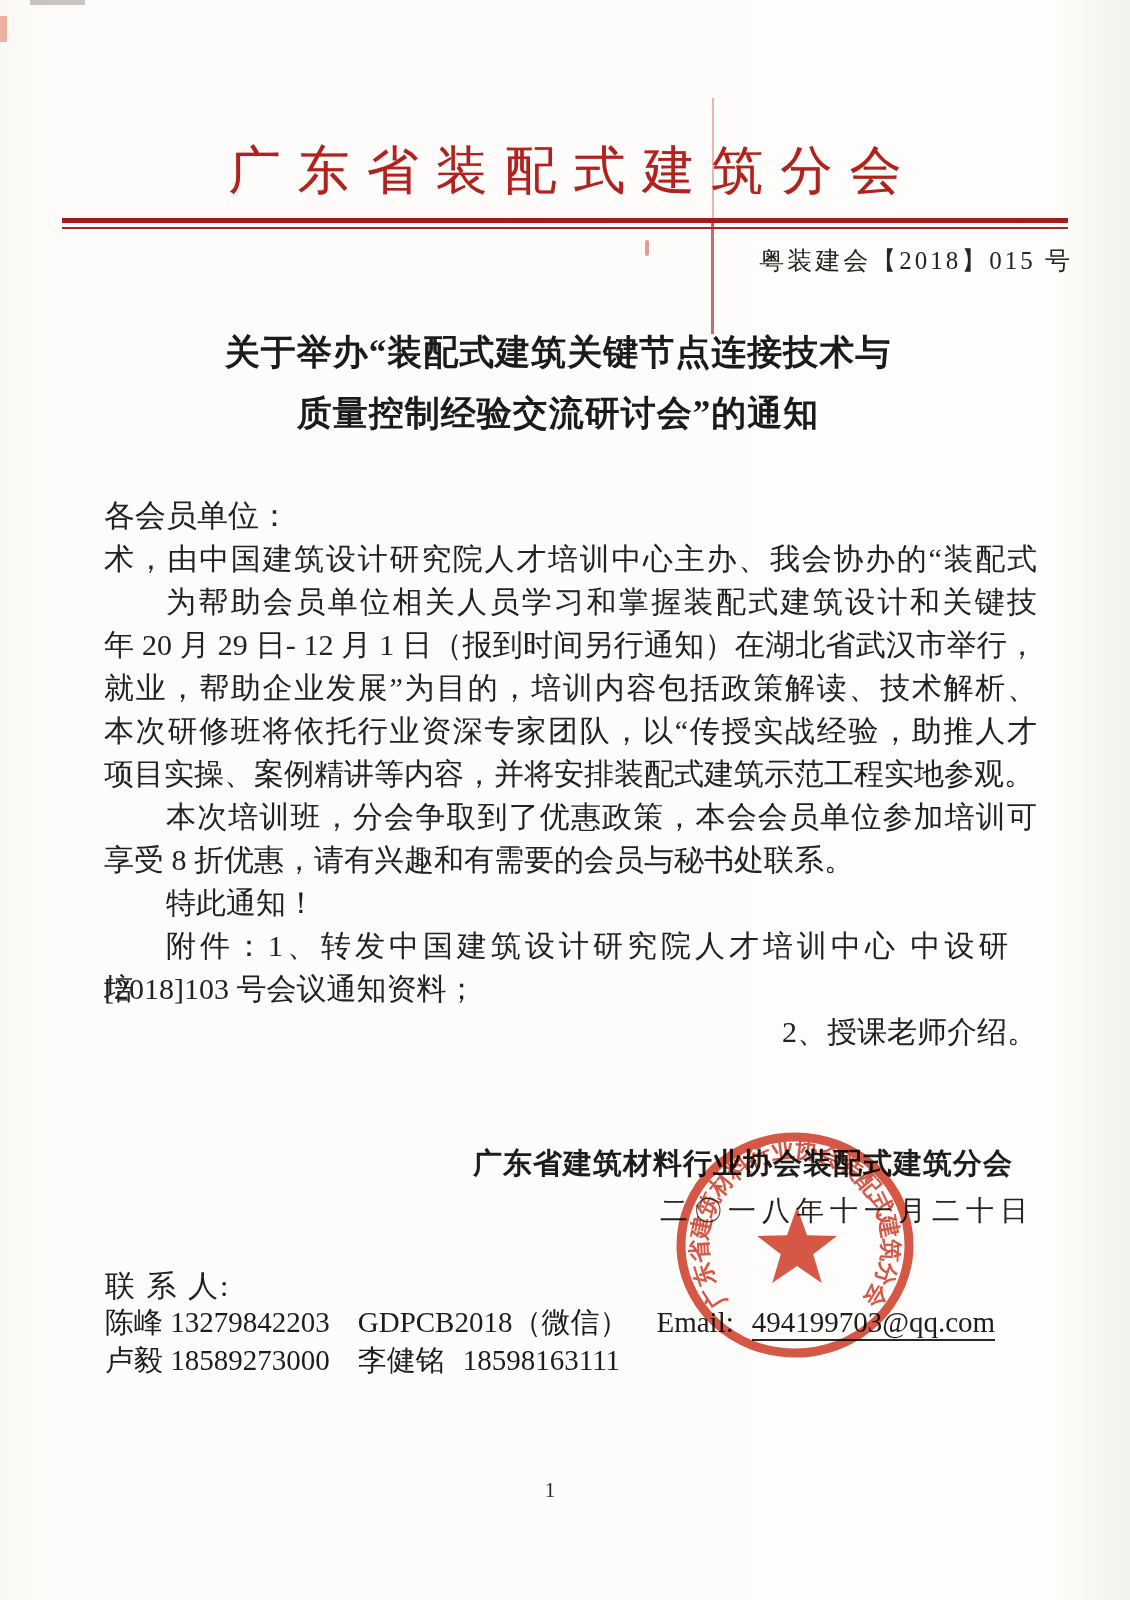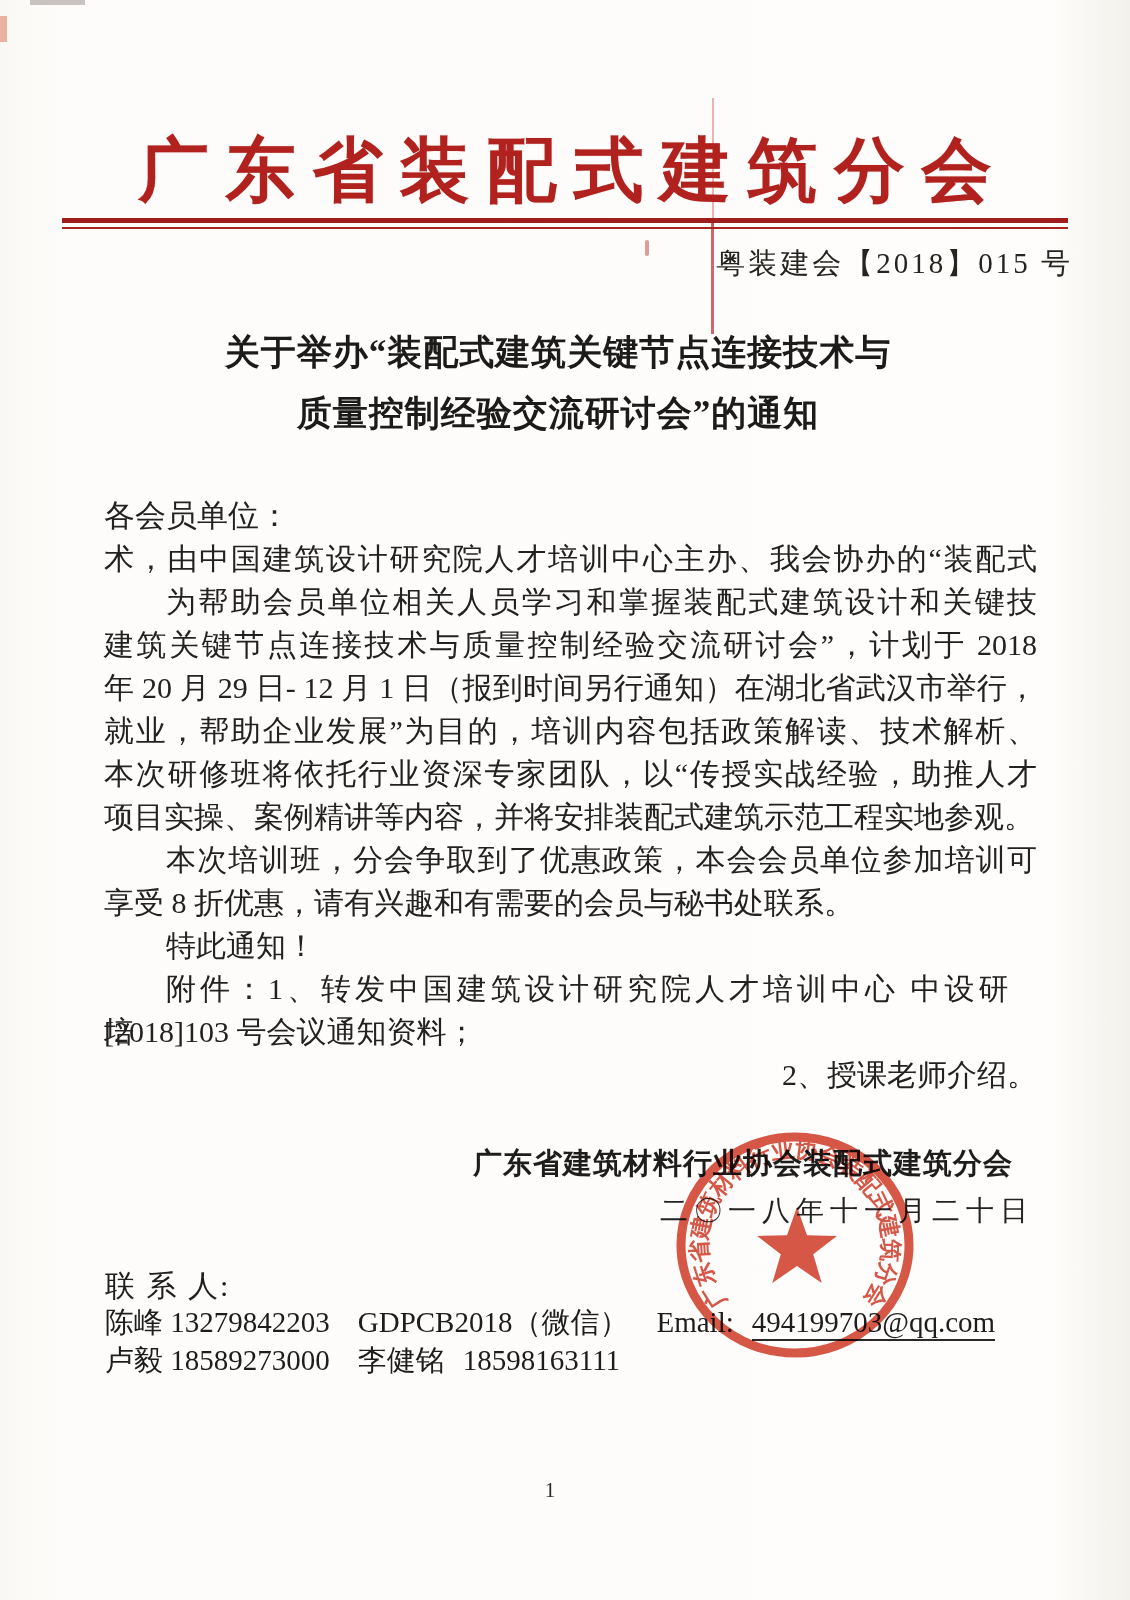--- a/index.html
+++ b/index.html
@@ -16,31 +16,31 @@
   .crease-light{position:absolute;left:712px;top:98px;width:2px;height:128px;background:rgba(205,60,45,.38);}
   .crease-strong{position:absolute;left:711px;top:222px;width:3px;height:112px;background:rgba(178,28,22,.65);}
   .drip{position:absolute;left:645px;top:240px;width:4px;height:16px;background:rgba(185,40,30,.45);border-radius:2px;}
   .corner-mark{position:absolute;left:0px;top:16px;width:7px;height:26px;background:rgba(220,120,90,.55);}
   .top-smudge{position:absolute;left:30px;top:0;width:55px;height:5px;background:rgba(70,50,45,.28);}
 
   .header-org{
     position:absolute;left:0;top:122px;width:100%;
     text-align:center;
     font-family:"Liberation Sans","DejaVu Sans",sans-serif;
-    font-weight:bold;
-    font-size:70px;line-height:96px;
+    font-weight:normal;
+    font-size:52px;line-height:96px;
     letter-spacing:17px;text-indent:17px;
     color:#b1211d;
     text-shadow:0 0 1px rgba(140,20,15,.4);
   }
   .rule-thick{position:absolute;left:62px;top:218px;width:1006px;height:5px;background:#9f1d1a;}
   .rule-thin{position:absolute;left:62px;top:227px;width:1006px;height:2px;background:#a82420;}
   .doc-number{
     position:absolute;right:57px;top:244px;
-    font-size:29px;letter-spacing:3px;color:#262421;
+    font-size:25px;letter-spacing:3px;color:#262421;
   }
   .title{
     position:absolute;left:0;top:322px;width:1116px;
     text-align:center;font-weight:bold;
     font-size:35px;line-height:61px;letter-spacing:1px;color:#1d1b19;
   }
   .body-lines{
     position:absolute;left:104px;top:494px;width:933px;
     font-size:30px;color:#242220;
   }
@@ -94,21 +94,20 @@
 
   <div class="title">
     <div>关于举办“装配式建筑关键节点连接技术与</div>
     <div>质量控制经验交流研讨会”的通知</div>
   </div>
 
   <div class="body-lines">
     <div class="salutation">各会员单位：</div>
   <div class="bline fill">术，由中国建筑设计研究院人才培训中心主办、我会协办的“装配式</div>
       <div class="bline indent fill">为帮助会员单位相关人员学习和掌握装配式建筑设计和关键技</div>
-      <div class="bline fill">建筑关键节点连接技术与质量控制经验交流研讨会”，计划于 2018</div>
       <div class="bline fill">年 20 月 29 日- 12 月 1 日（报到时间另行通知）在湖北省武汉市举行，</div>
       <div class="bline fill">就业，帮助企业发展”为目的，培训内容包括政策解读、技术解析、</div>
       <div class="bline fill">本次研修班将依托行业资深专家团队，以“传授实战经验，助推人才</div>
       <div class="bline ">项目实操、案例精讲等内容，并将安排装配式建筑示范工程实地参观。</div>
       <div class="bline indent fill">本次培训班，分会争取到了优惠政策，本会会员单位参加培训可</div>
       <div class="bline ">享受 8 折优惠，请有兴趣和有需要的会员与秘书处联系。</div>
       <div class="bline indent">特此通知！</div>
       <div class="bline indent spaced">附件：1、转发中国建筑设计研究院人才培训中心  中设研培</div>
       <div class="bline ">[2018]103 号会议通知资料；</div>
       <div class="bline indent6">2、授课老师介绍。</div>

